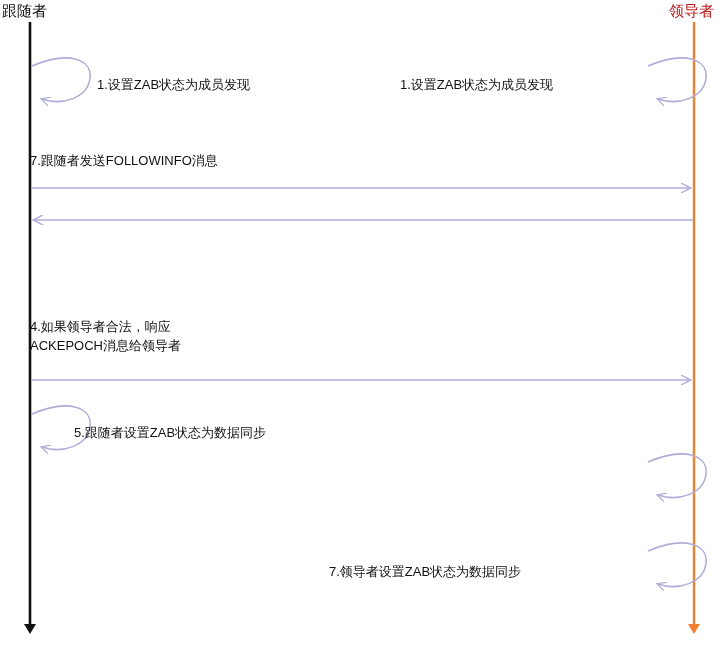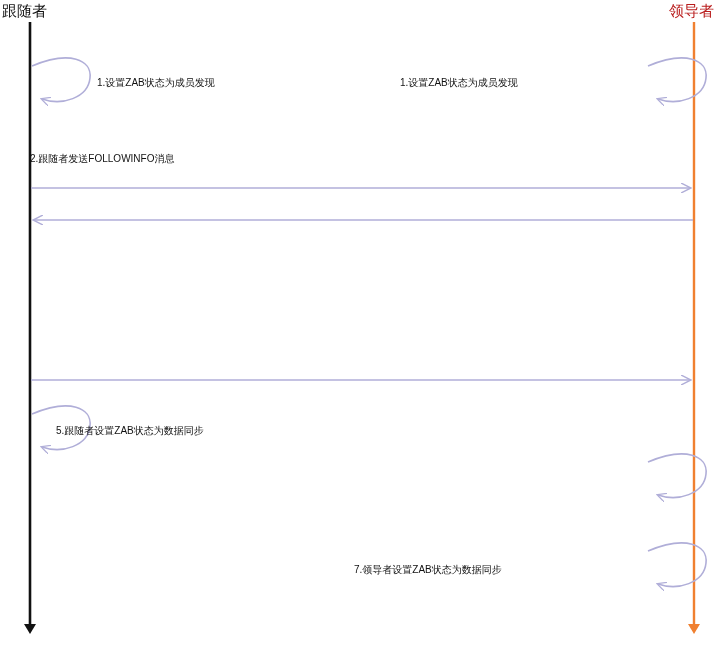--- a/index.html
+++ b/index.html
@@ -25,21 +25,21 @@
     top: 2px;
     color: #111111;
   }
   #label-leader {
     right: 6px;
     top: 2px;
     color: #b91c1c;
   }
   .msg-label {
     position: absolute;
-    font-size: 10px;
+    font-size: 13px;
     color: #111111;
     line-height: 1.45;
     white-space: pre;
   }
   svg.layer {
     position: absolute;
     left: 0;
     top: 0;
     width: 720px;
     height: 645px;
@@ -108,22 +108,24 @@
   </svg>
 
   <div class="lifeline-label" id="label-follower">跟随者</div>
 
   <div class="lifeline-label" id="label-leader">领导者</div>
 
   <div class="msg-label" style="left:97px; top:76px;">1.设置ZAB状态为成员发现</div>
 
   <div class="msg-label" style="left:400px; top:76px;">1.设置ZAB状态为成员发现</div>
 
-  <div class="msg-label" style="left:30px; top:152px;">2.跟随者发送FOLLOWINFO消息</div>
+  <div class="msg-label" style="left:30px; top:152px;">7.跟随者发送FOLLOWINFO消息</div>
 
 
+  <div class="msg-label" style="left:30px; top:318px;">4.如果领导者合法，响应
+ACKEPOCH消息给领导者</div>
 
-  <div class="msg-label" style="left:56px; top:424px;">5.跟随者设置ZAB状态为数据同步</div>
+  <div class="msg-label" style="left:74px; top:424px;">5.跟随者设置ZAB状态为数据同步</div>
 
 
-  <div class="msg-label" style="left:354px; top:563px;">7.领导者设置ZAB状态为数据同步</div>
+  <div class="msg-label" style="left:329px; top:563px;">7.领导者设置ZAB状态为数据同步</div>
 
 </div>
 
 </body></html>

